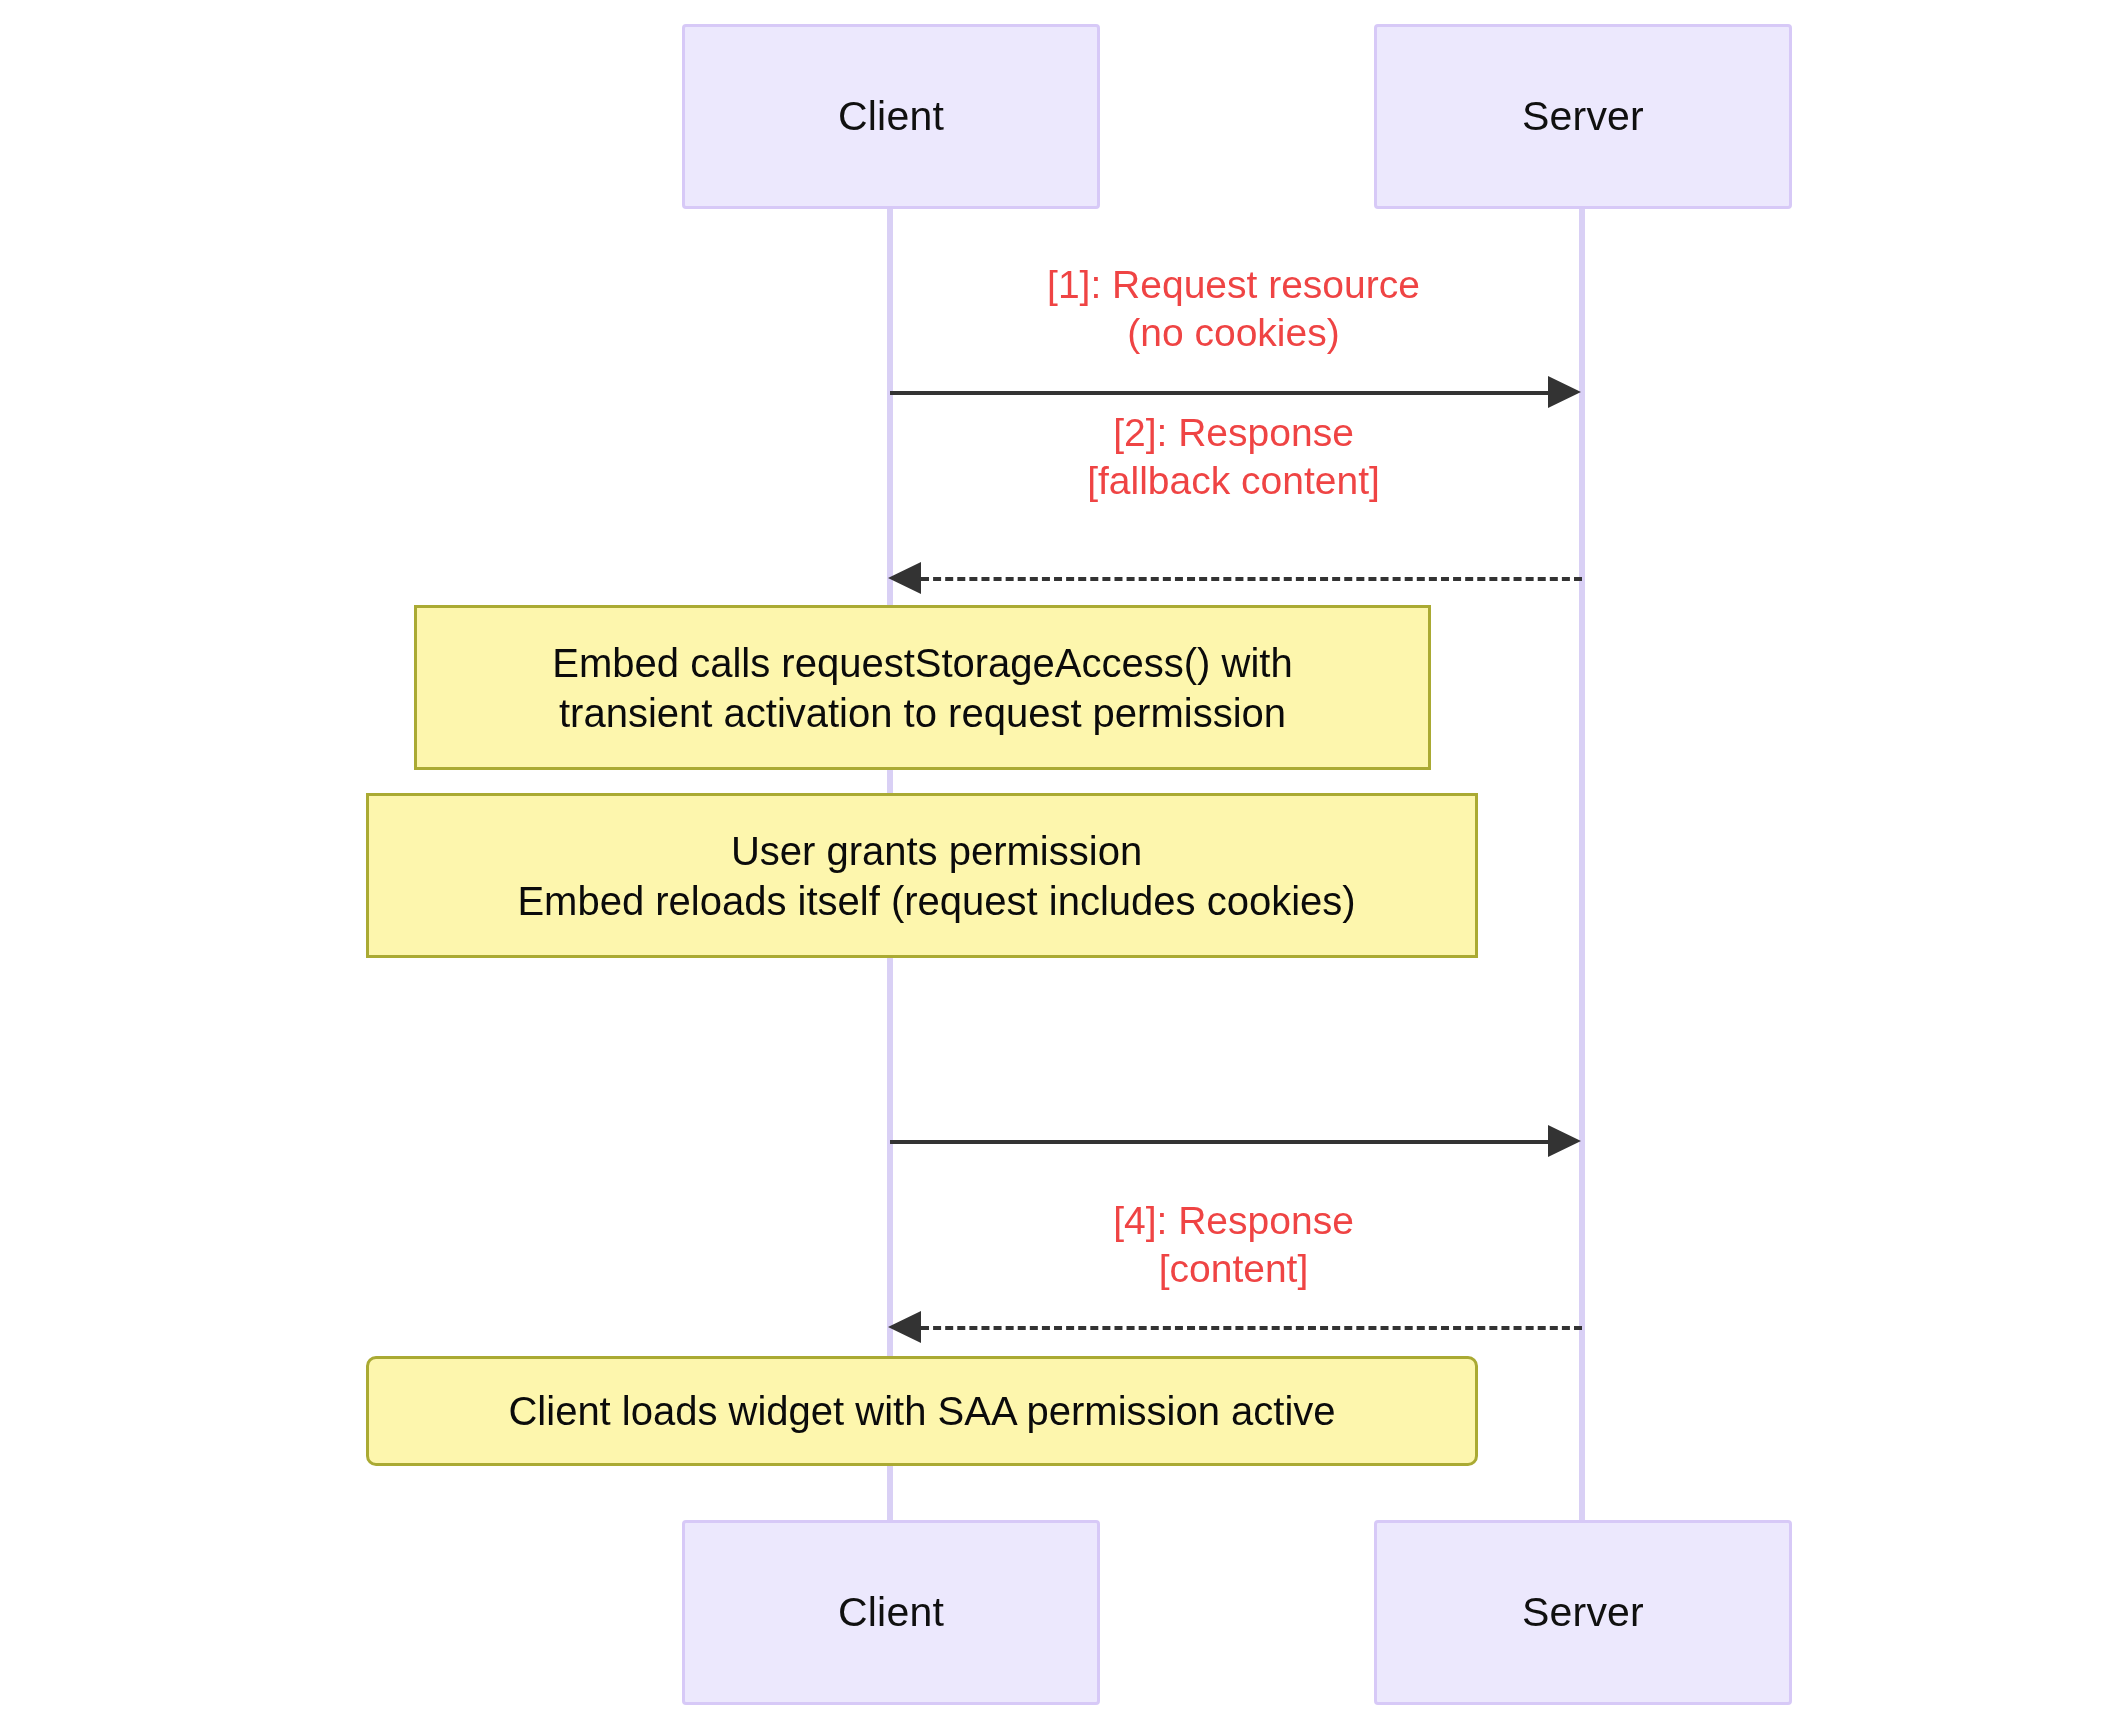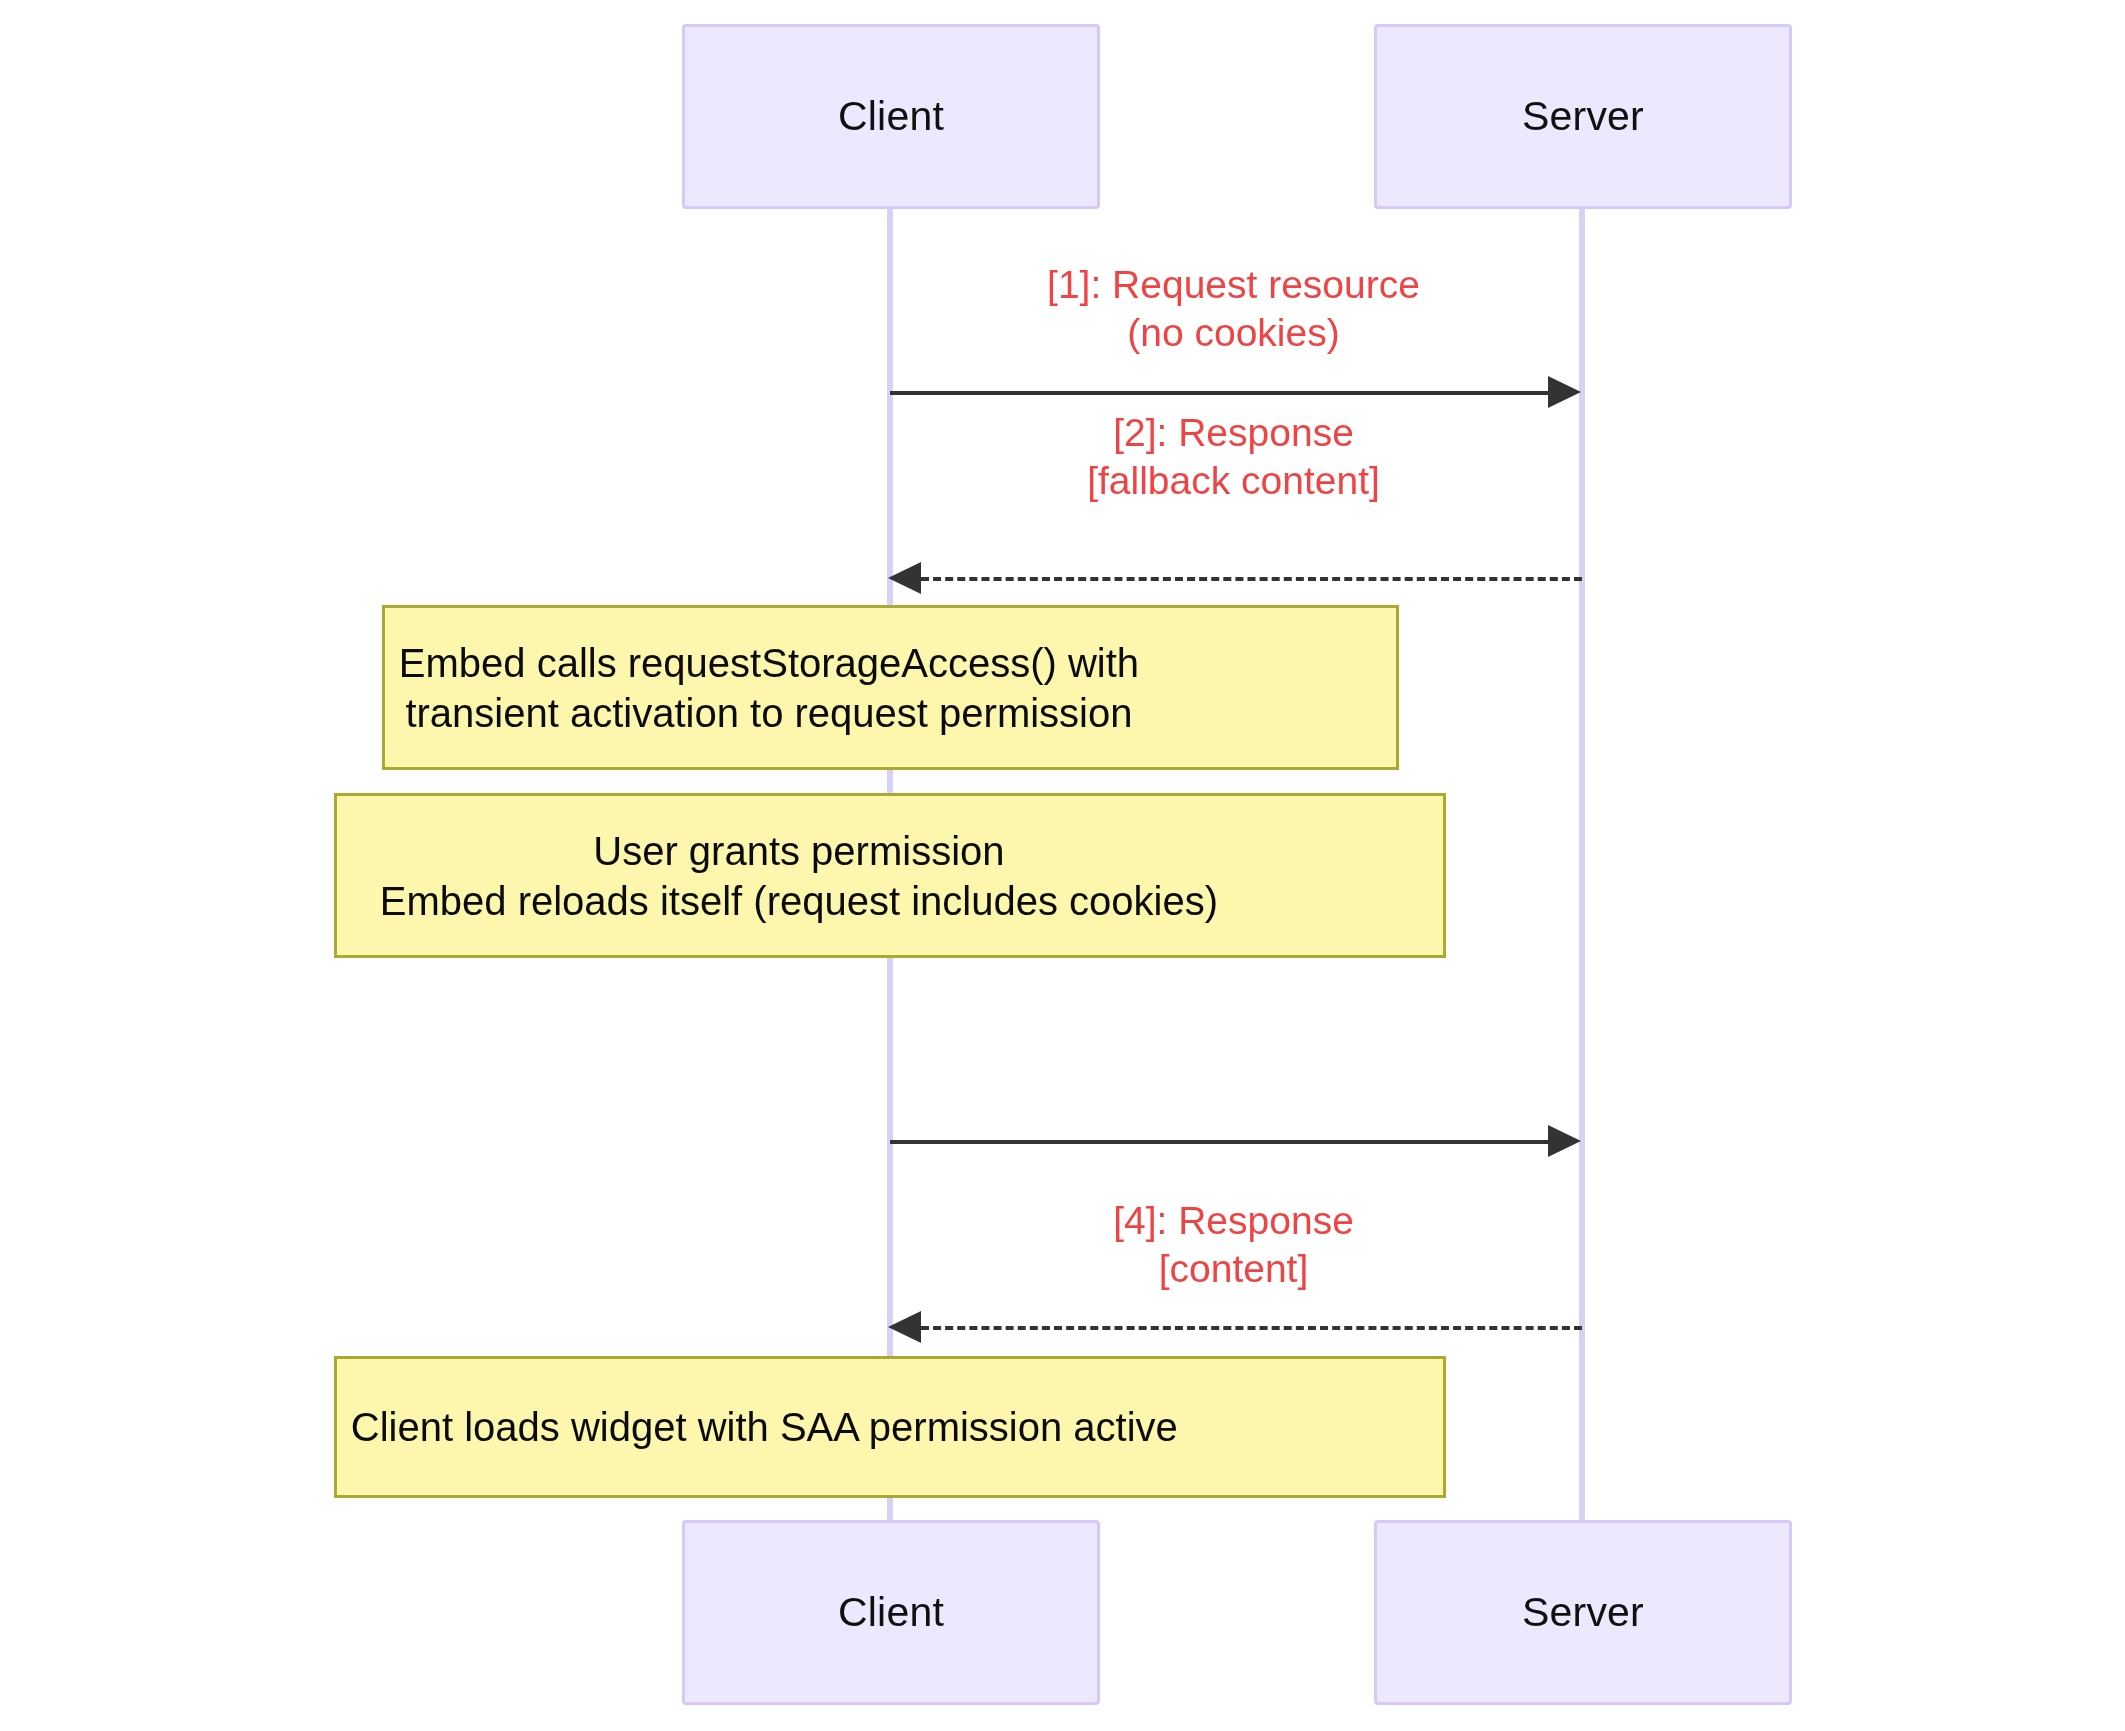--- a/index.html
+++ b/index.html
@@ -44,22 +44,24 @@
   }
 
   
   .note-box {
     position: absolute;
     box-sizing: border-box;
     background: #fdf6ad;
     border: 3px solid #aaaa33;
     display: flex;
     align-items: center;
+    justify-content: center;
     text-align: center;
     z-index: 5;
+    margin-left: 32px;
   }
   .note-text {
     font-size: 40px;
     line-height: 1.25;
     color: #0b0b0b;
     padding: 0 13.8px;
     white-space: pre-line;
   }
 
   
@@ -135,21 +137,21 @@
   </div>
 
   <div class="msg-line" style="left:890px; top:1140px; width:662px;"></div>
   <div class="arrowhead right" style="left:1548px; top:1125px;"></div>
 
   <div class="msg-label" style="left:887px; top:1197px; width:693px;">[4]: Response
 [content]</div>
   <div class="msg-line dashed" style="left:921px; top:1326px; width:661px;"></div>
   <div class="arrowhead left" style="left:888px; top:1311px;"></div>
 
-  <div class="note-box" style="left:334px; top:1356px; width:1112px; height:142px;">
+  <div class="note-box" style="left:334px; top:1356px; width:1112px; height:110px;border-radius:10px;">
     <span class="note-text">Client loads widget with SAA permission active</span>
   </div>
 
   <div class="actor-box" style="left:682px; top:1520px; width:418px; height:185px;">
     <span class="actor-label">Client</span>
   </div>
 
   <div class="actor-box" style="left:1374px; top:1520px; width:418px; height:185px;">
     <span class="actor-label">Server</span>
   </div>

